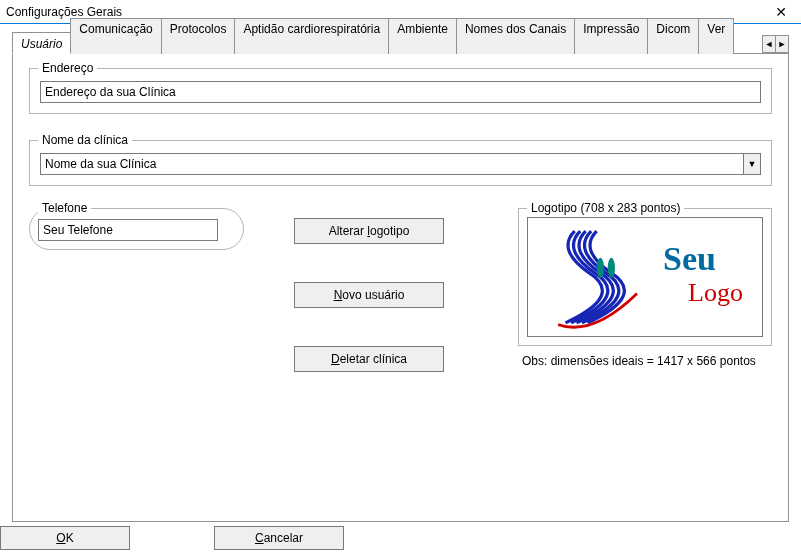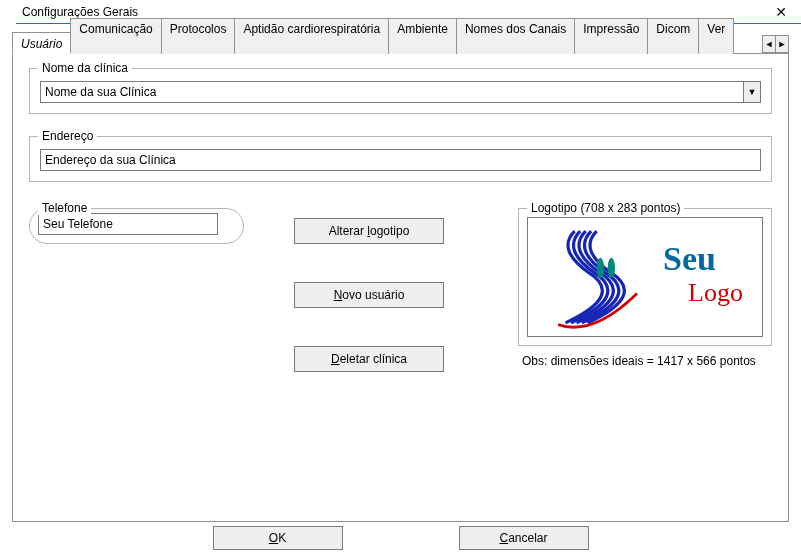--- a/index.html
+++ b/index.html
@@ -13,21 +13,20 @@
     color: #000;
   }
   .titlebar {
     height: 24px;
     background: #fff;
     border-bottom: 1px solid #0078d7;
     display: flex;
     align-items: center;
     padding-left: 6px;
     position: relative;
-    margin-left: 16px;
   }
   .titlebar-text { font-size: 12px; }
   .close-btn {
     position: absolute; right: 0; top: 0;
     width: 40px; height: 24px;
     display: flex; align-items: center; justify-content: center;
     font-size: 14px;
     cursor: default;
   }
 
@@ -160,21 +159,21 @@
     border: 1px solid #7a7a7a;
     background: #efefef;
     font: inherit;
     cursor: default;
     text-align: center;
     line-height: 22px;
     display: flex; align-items: center; justify-content: center;
   }
   .btn .ul { text-decoration: underline; }
 
-  .phone-group { padding: 4px 8px 8px 8px; border-radius: 21px; }
+  .phone-group { padding: 10px 8px 8px 8px; border-radius: 21px; }
   .phone-group .text-input { width: 180px; }
 
   .logo-group {
     padding: 8px;
   }
   .logo-frame {
     border: 1px solid #7a7a7a;
     width: 100%;
     height: 120px;
     background: #fff;
@@ -207,22 +206,22 @@
     font-size: 12px;
     text-align: left;
     padding-left: 4px;
   }
 
   .bottom-buttons {
     position: absolute;
     bottom: 6px;
     left: 0; right: 0;
     display: flex;
-    justify-content: center;
-    gap: 116px;
+    justify-content: flex-start;
+    gap: 84px;
   }
   .bottom-buttons .btn { width: 130px; height: 24px; }
 </style>
 </head>
 <body>
 
 <div class="titlebar">
   <span class="titlebar-text">Configurações Gerais</span>
   <div class="close-btn">
     <span>✕</span>
@@ -246,35 +245,35 @@
           <span>◄</span>
         </div>
       <div class="tab-arrow">
           <span>►</span>
         </div>
     </div>
   </div>
 
   <div class="tabpage">
 
+    <div class="group address">
+      <span class="group-legend">Endereço</span>
+      <input class="text-input" type="text" value="Endereço da sua Clínica" style="">
+    </div>
+
     <div class="group clinic">
       <span class="group-legend">Nome da clínica</span>
       <div class="combo">
         <input type="text" value="Nome da sua Clínica" style="">
         <div class="combo-btn">
           <span>▼</span>
         </div>
       </div>
     </div>
 
-    <div class="group address">
-      <span class="group-legend">Endereço</span>
-      <input class="text-input" type="text" value="Endereço da sua Clínica" style="">
-    </div>
-
     <div class="row-mid">
 
       <div class="col-phone">
         <div class="group phone-group">
           <span class="group-legend">Telefone</span>
           <input class="text-input" type="text" value="Seu Telefone" style="">
         </div>
       </div>
 
       <div class="col-buttons">

